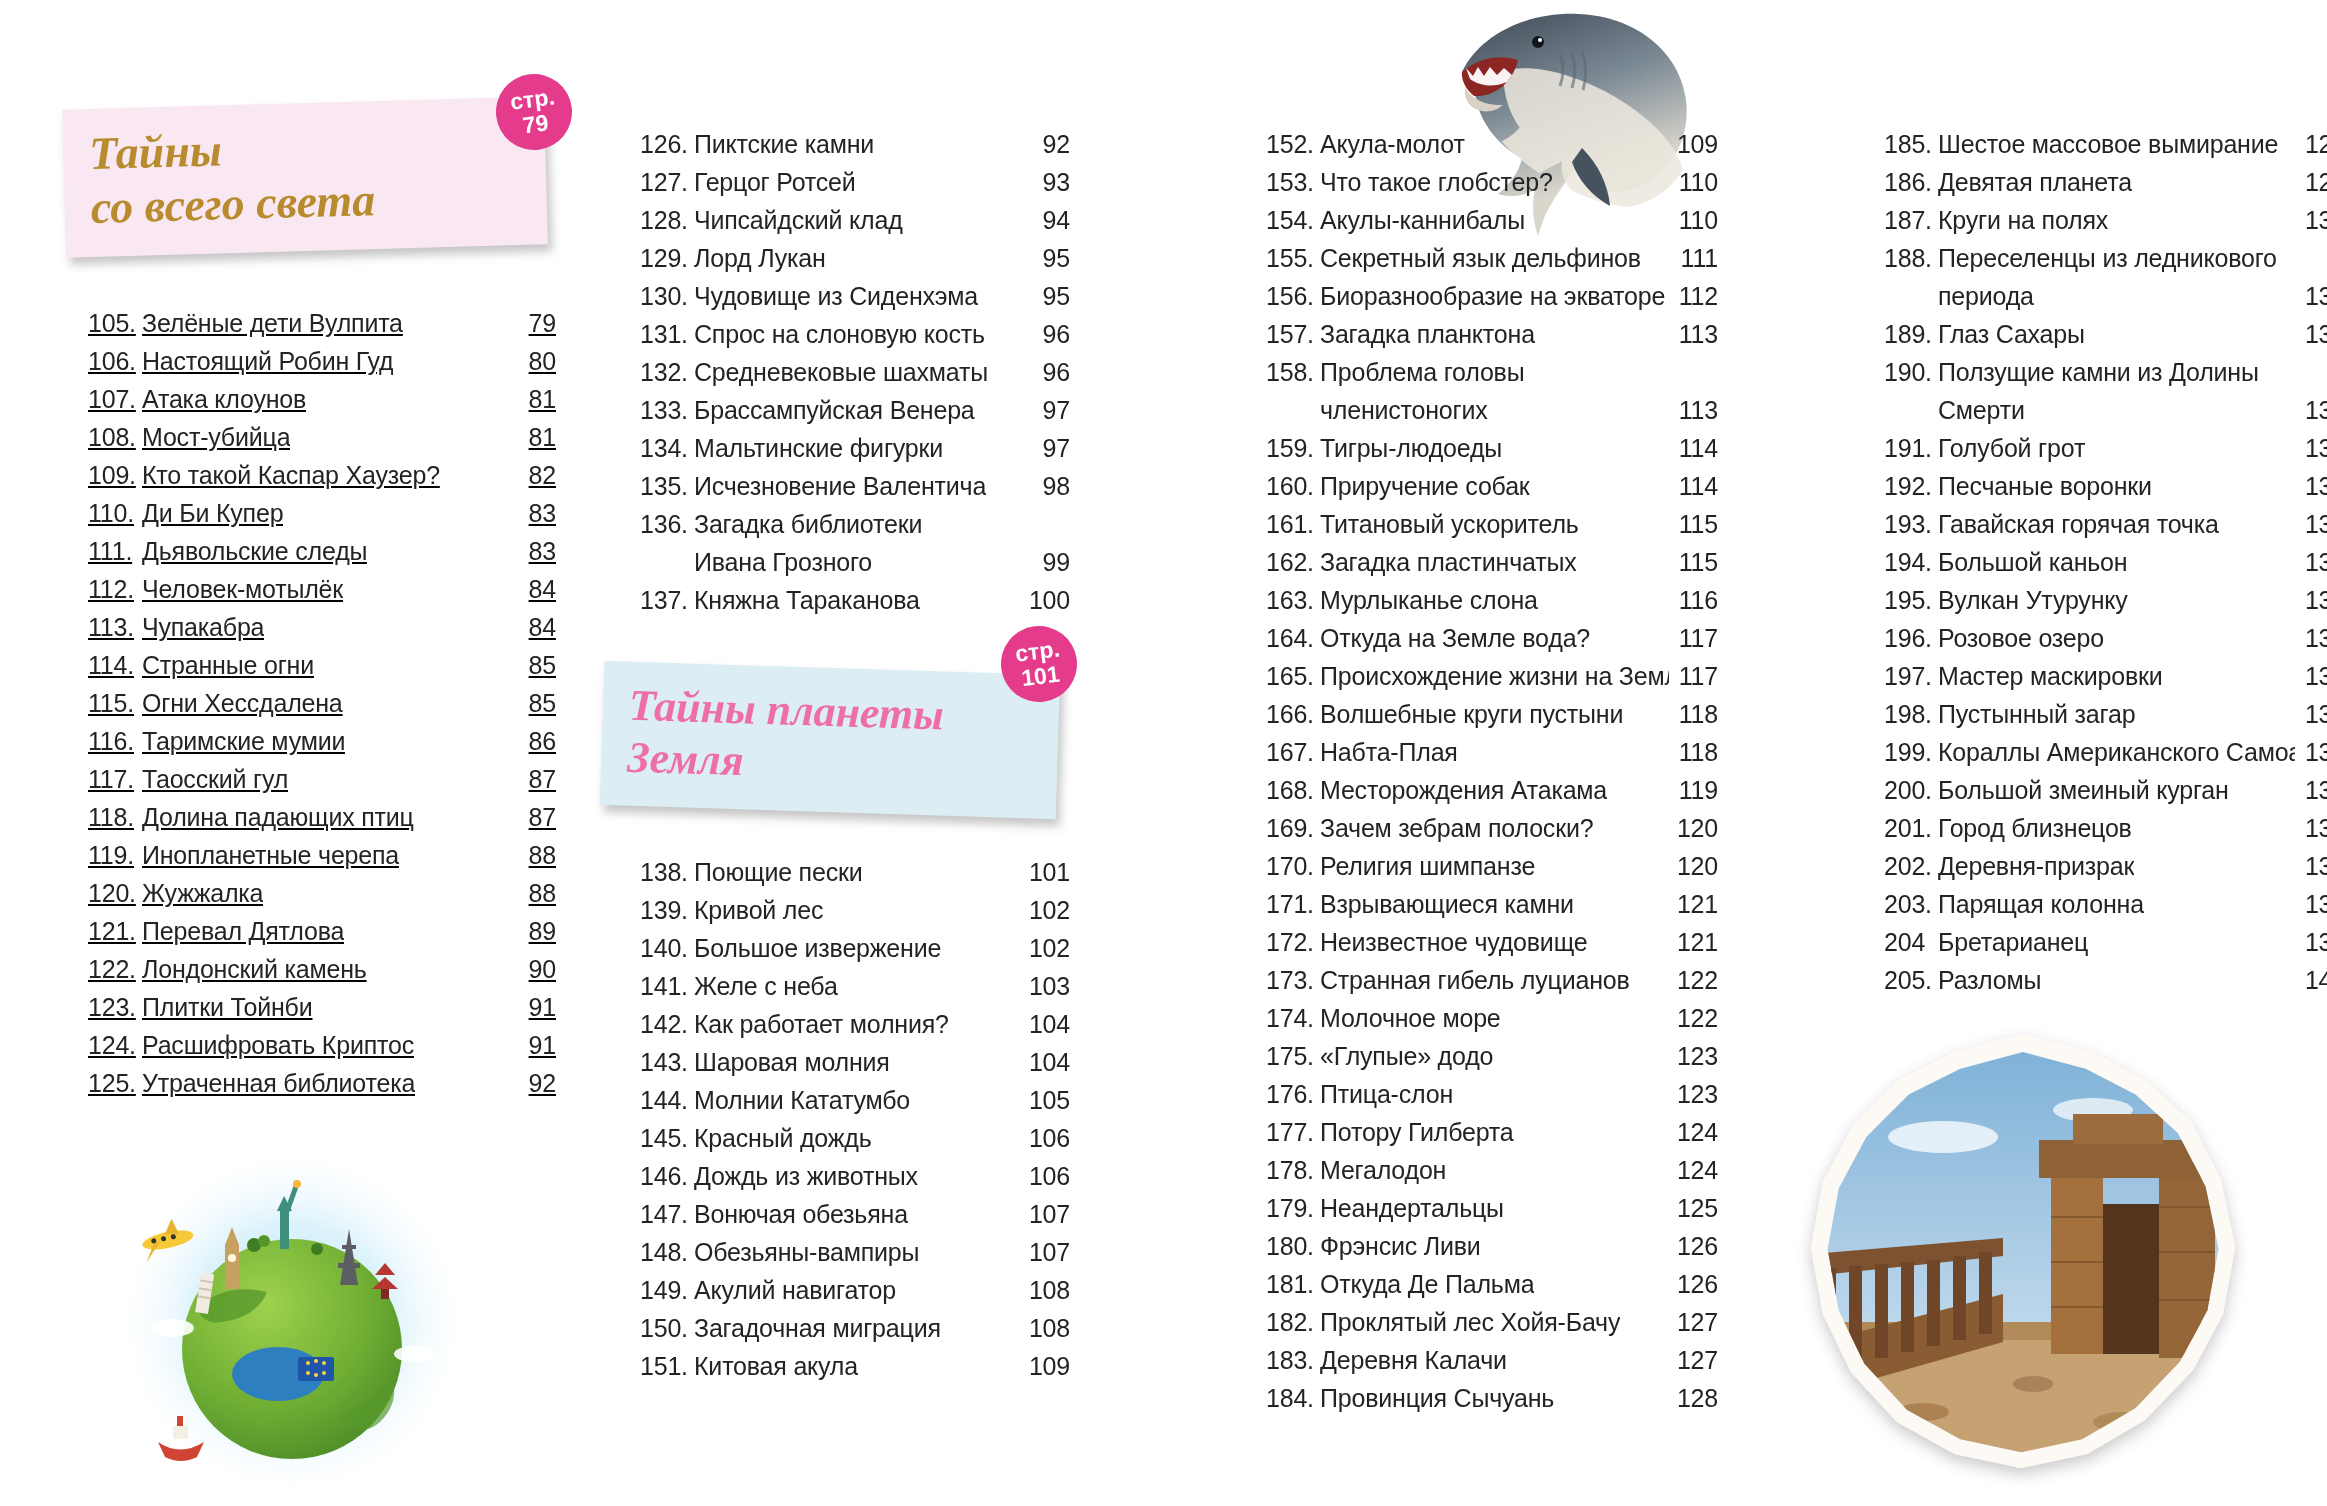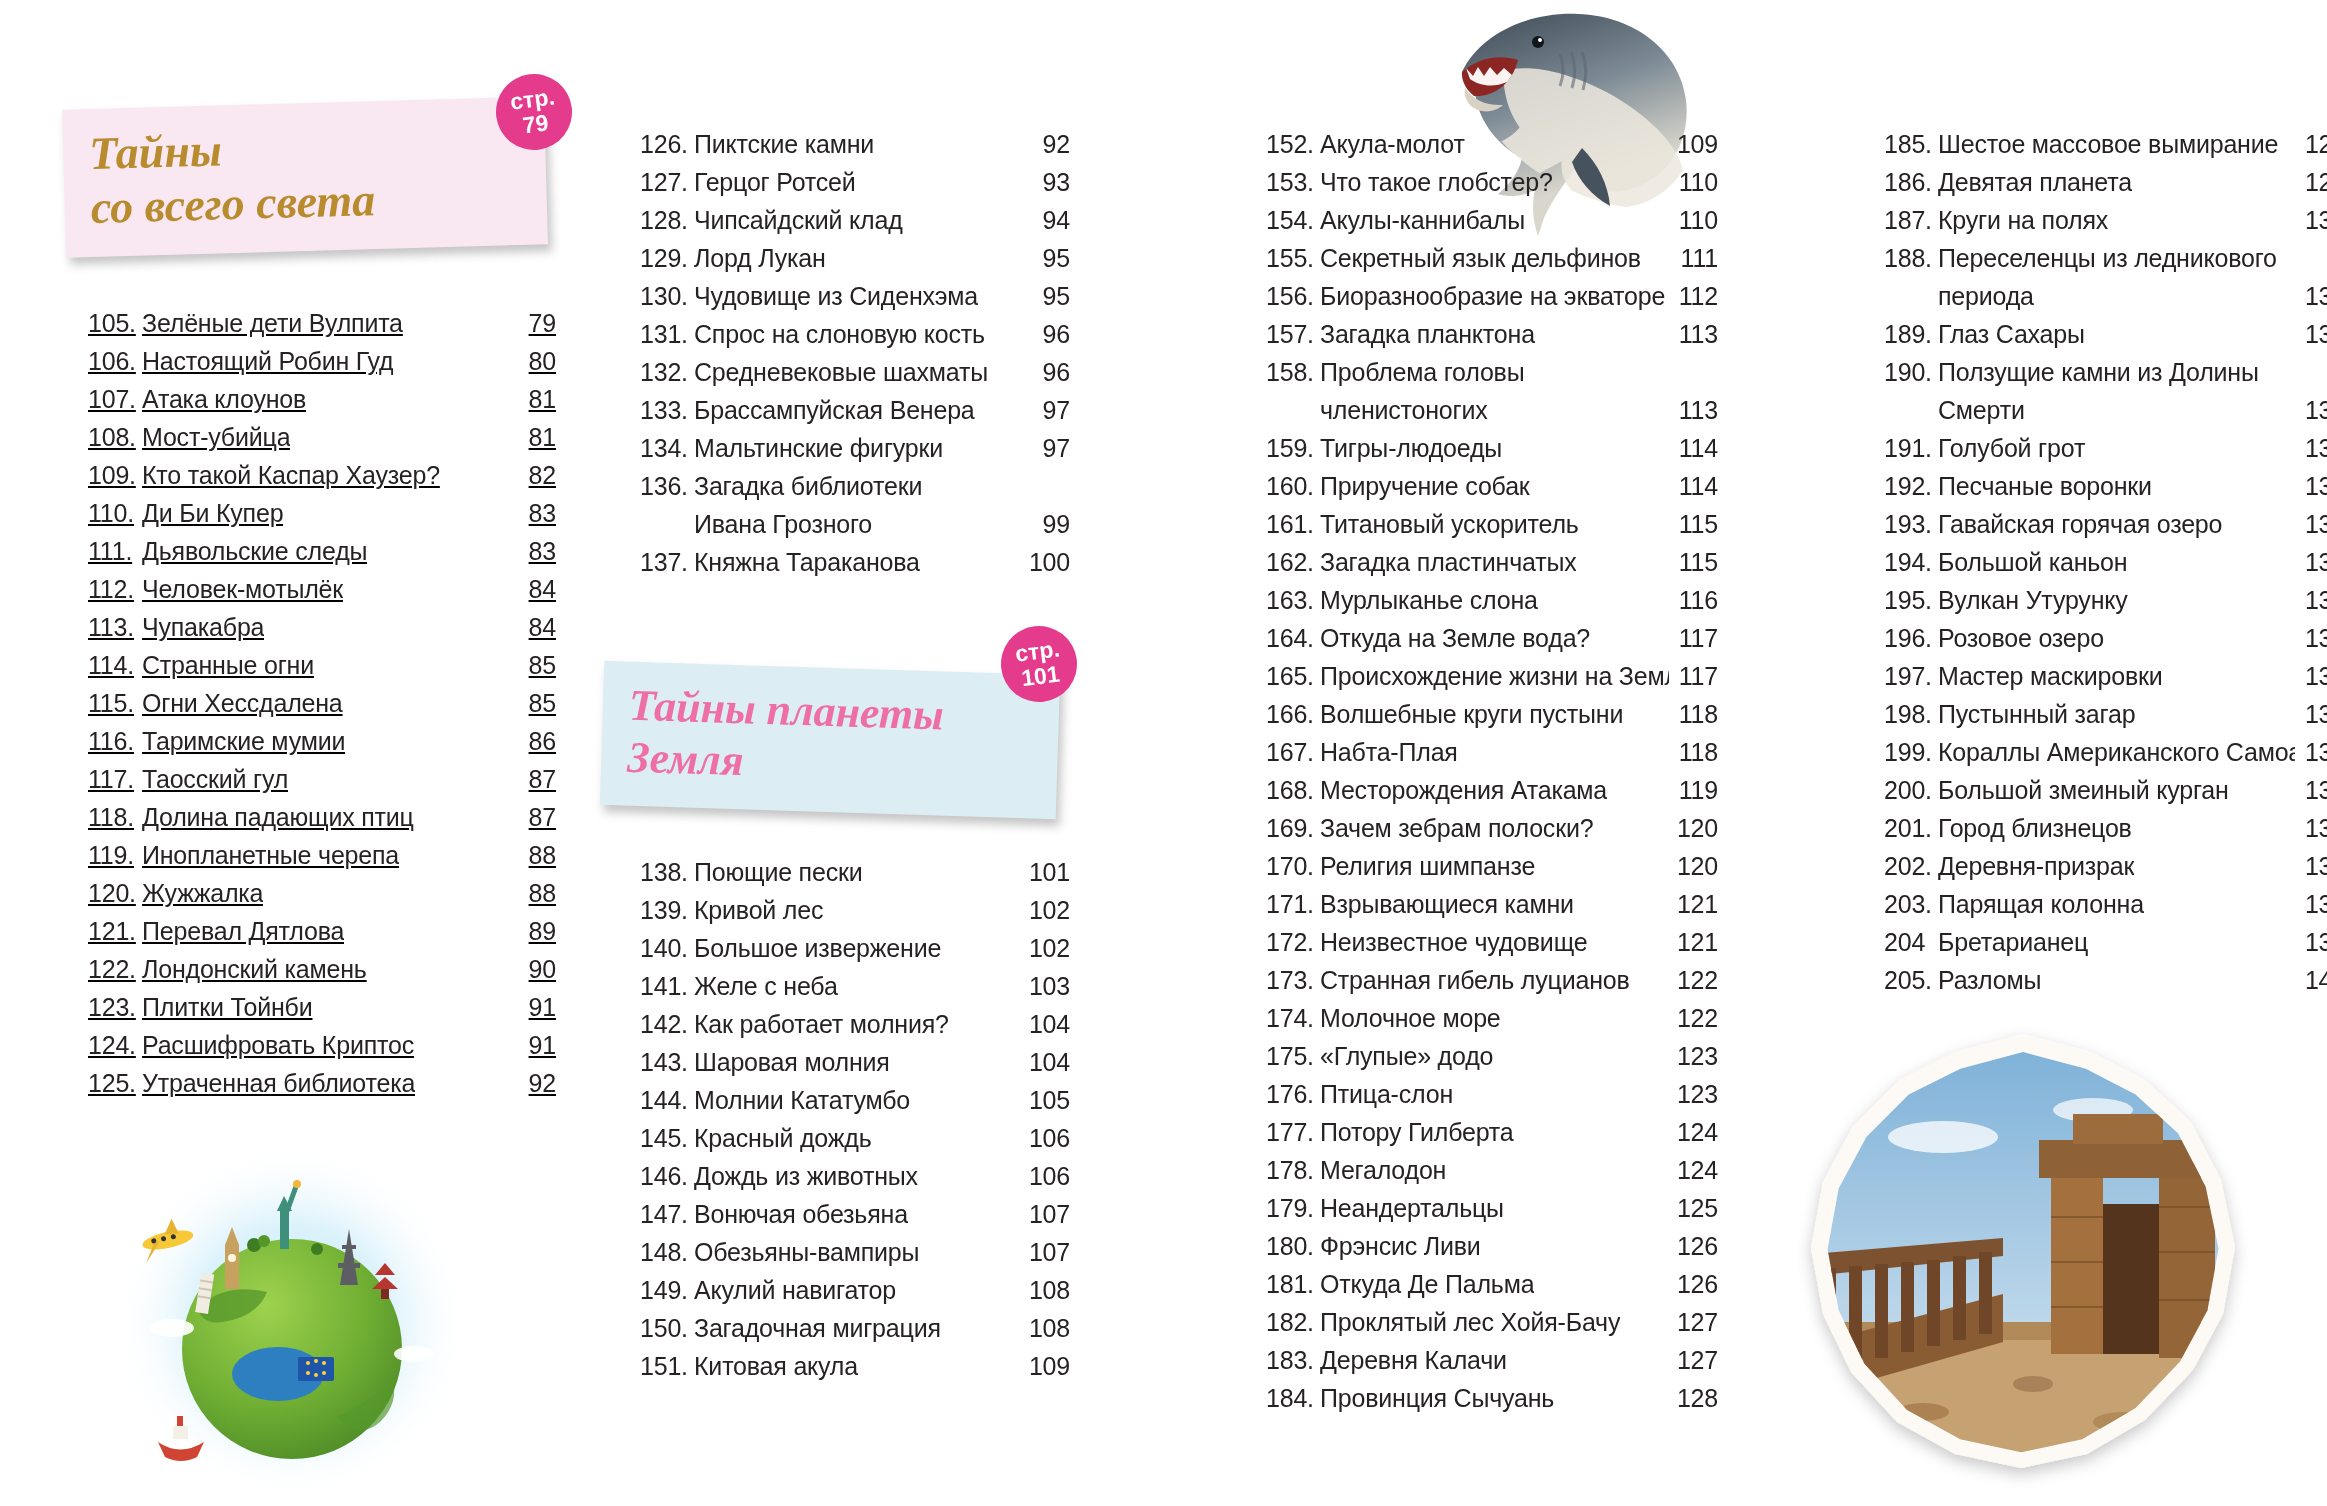--- a/index.html
+++ b/index.html
@@ -272,20 +272,27 @@
       </div>
       <div class="trow">
         <span class="ttext">
           <span class="tnum">134.</span>
           <span class="ttitle">Мальтинские фигурки</span>
         </span>
         <span class="tpage">97</span>
       </div>
       <div class="trow">
         <span class="ttext">
+          <span class="tnum">135.</span>
+          <span class="ttitle">Исчезновение Валентича</span>
+        </span>
+        <span class="tpage">98</span>
+      </div>
+      <div class="trow">
+        <span class="ttext">
           <span class="tnum">136.</span>
           <span class="ttitle">Загадка библиотеки</span>
         </span>
       </div>
       <div class="trow">
         <span class="ttext cont">
           <span class="ttitle">Ивана Грозного</span>
         </span>
         <span class="tpage">99</span>
       </div>
@@ -698,21 +705,21 @@
       <div class="trow">
         <span class="ttext">
           <span class="tnum">192.</span>
           <span class="ttitle">Песчаные воронки</span>
         </span>
         <span class="tpage">132</span>
       </div>
       <div class="trow">
         <span class="ttext">
           <span class="tnum">193.</span>
-          <span class="ttitle">Гавайская горячая озеро</span>
+          <span class="ttitle">Гавайская горячая точка</span>
         </span>
         <span class="tpage">133</span>
       </div>
       <div class="trow">
         <span class="ttext">
           <span class="tnum">194.</span>
           <span class="ttitle">Большой каньон</span>
         </span>
         <span class="tpage">133</span>
       </div>

